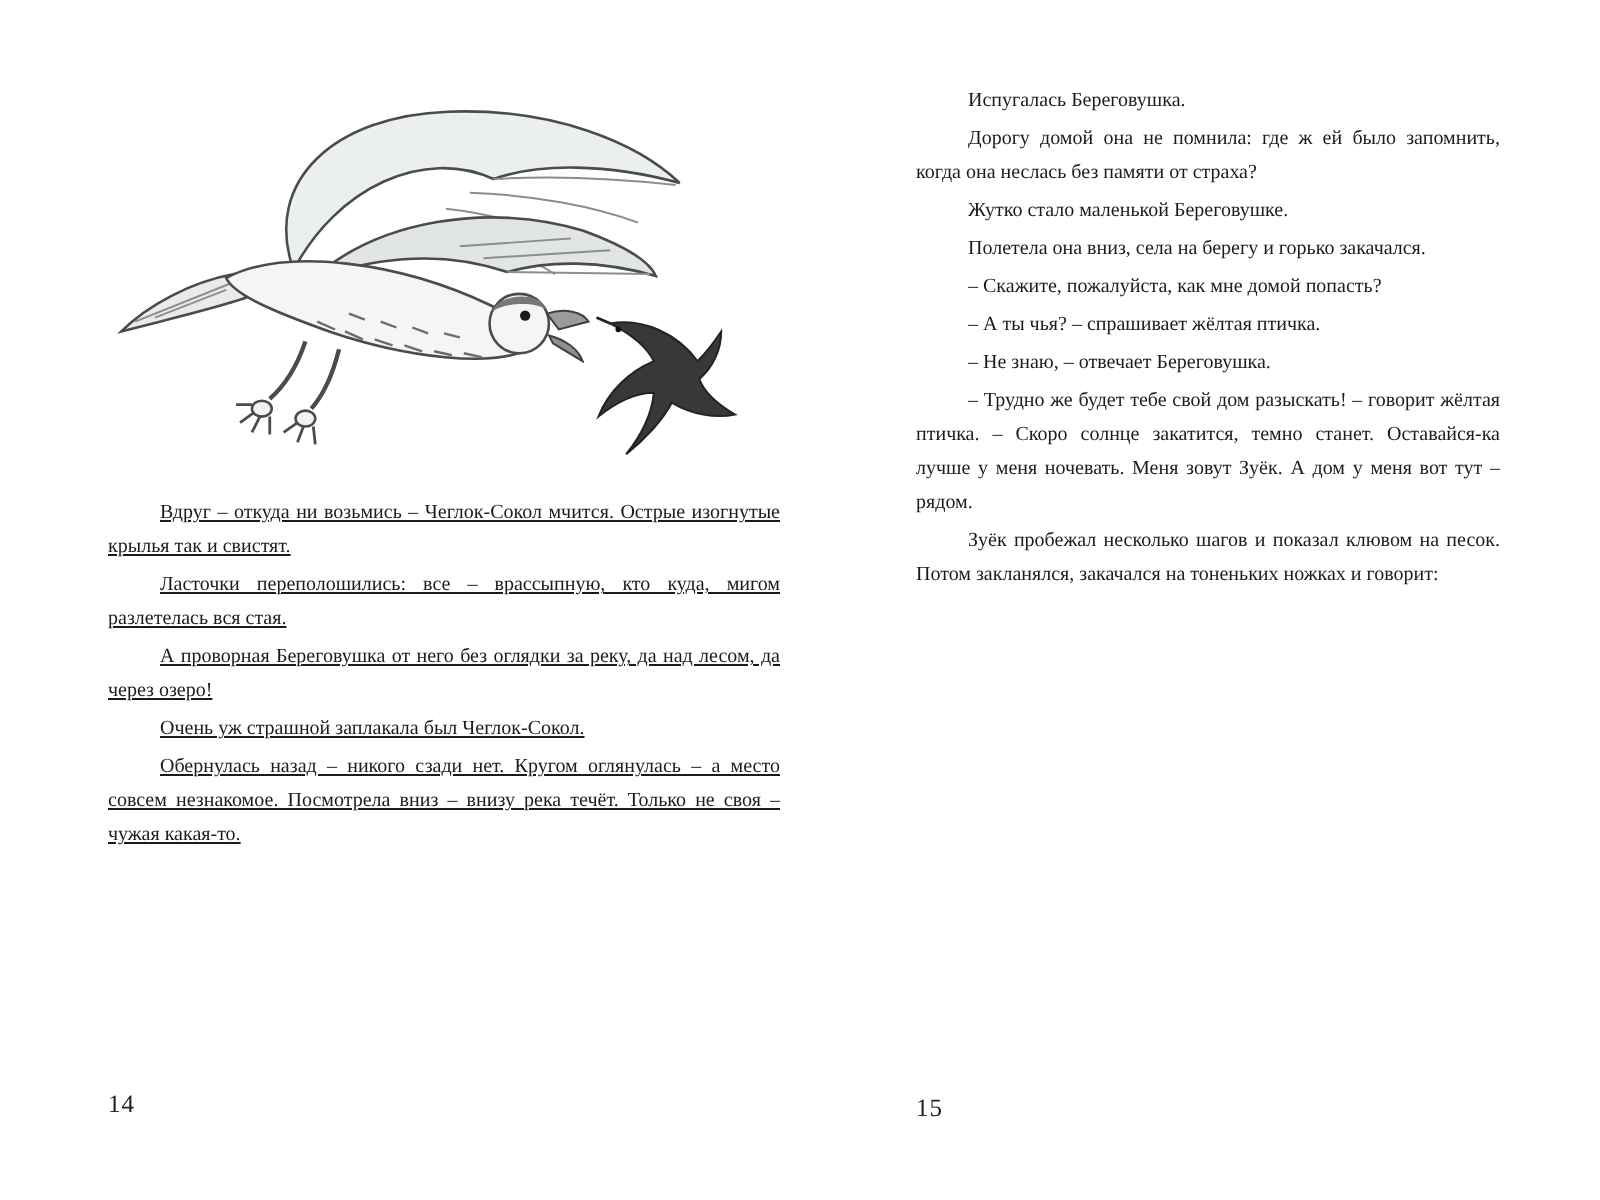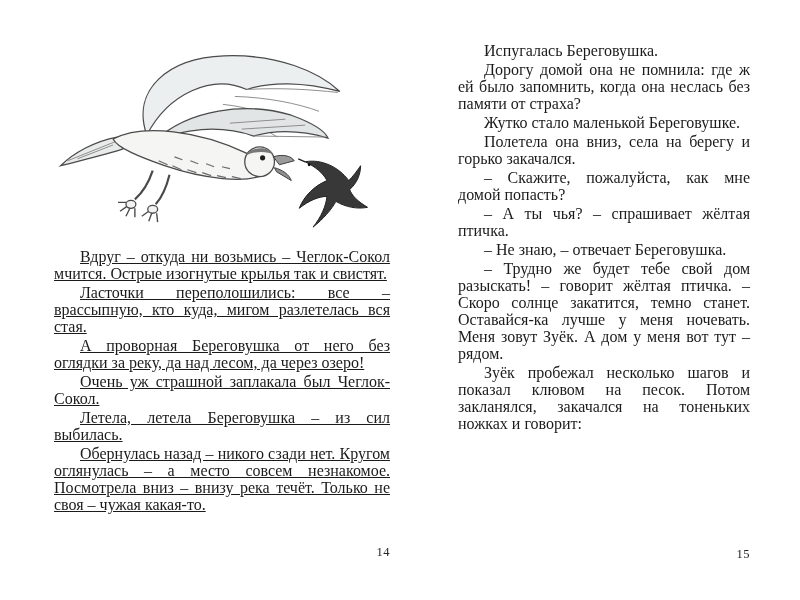--- a/index.html
+++ b/index.html
@@ -20,29 +20,29 @@
   .page-right { left: 458px; width: 292px; top: 42px; }
   .illustration {
     width: 336px; height: 198px;
     margin: 0 0 10px 0;
   }
   .illustration svg { width: 100%; height: 100%; display: block; }
   .text-block p.para {
     margin: 0 0 2px 0;
     text-indent: 26px;
     text-align: justify;
-    font-size: 16px;
+    font-size: 10px;
     line-height: 17px;
     hyphens: auto;
     -webkit-hyphens: auto;
   }
   .page-number {
     position: absolute;
     left: 0; right: 0; bottom: 0;
-    text-align: right;
+    text-align: left;
     font-size: 12.5px;
     letter-spacing: 0.5px;
     color: #222;
   }
   .sk { stroke: #4b4b4b; stroke-width: 1.3; }
   .hatch { stroke: #8d8d8d; stroke-width: 1; fill: none; }
 </style>
 </head>
 <body>
 
@@ -85,21 +85,20 @@
         <circle cx="256" cy="126" r="1.4" fill="#0f0f0f"></circle>
       </g>
     </svg>
   </div>
 
   <div class="text-block">
       <p class="para">Вдруг – откуда ни возьмись – Чеглок-Сокол мчится. Острые изогнутые крылья так и свистят.</p>
       <p class="para">Ласточки переполошились: все – врассыпную, кто куда, мигом разлетелась вся стая.</p>
       <p class="para">А проворная Береговушка от него без оглядки за реку, да над лесом, да через озеро!</p>
       <p class="para">Очень уж страшной заплакала был Чеглок-Сокол.</p>
-      <p class="para">Летела, летела Береговушка – из сил выбилась.</p>
       <p class="para">Обернулась назад – никого сзади нет. Кругом оглянулась – а место совсем незнакомое. Посмотрела вниз – внизу река течёт. Только не своя – чужая какая-то.</p>
     </div>
 
   <div class="page-number">14</div>
 </div>
 
 <div class="page page-right">
   <div class="text-block">
       <p class="para">Испугалась Береговушка.</p>
       <p class="para">Дорогу домой она не помнила: где ж ей было запомнить, когда она неслась без памяти от страха?</p>

